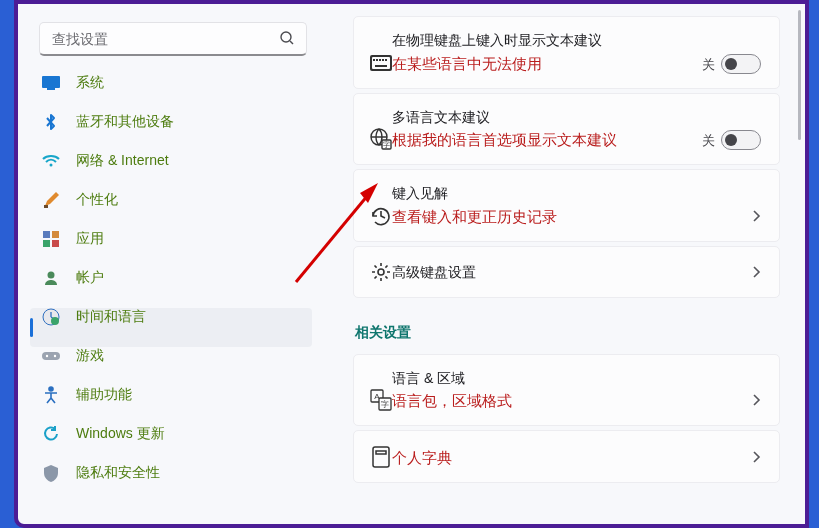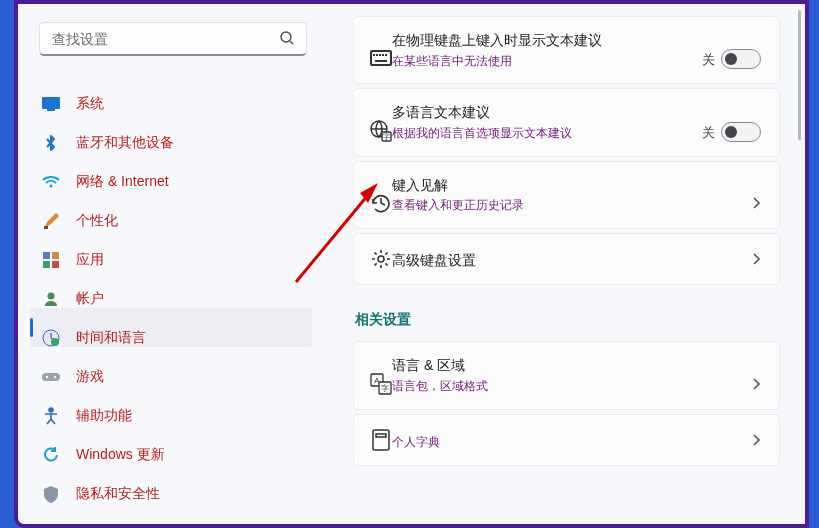--- a/index.html
+++ b/index.html
@@ -18,23 +18,23 @@
   }
   .search-input {
     width: 100%; height: 34px; border: 1px solid #e2e2e6; border-bottom: 2px solid #8b8b8f;
     border-radius: 5px; background: #fdfdfe; padding: 0 34px 0 12px;
     font-size: 14px; color: #6b6b70; outline: none;
   }
   .search-input::placeholder { color: #6b6b70; }
   .search-icon { position: absolute; right: 12px; top: 8px; color: #4b4b50; }
   .nav-list { list-style: none; padding: 0 8px 0 8px; }
   .nav-item {
-    display: flex; align-items: flex-end; gap: 16px;
+    display: flex; align-items: flex-start; gap: 16px;
     height: 39px; padding: 0 10px 0 12px; border-radius: 4px;
-    cursor: pointer; position: relative; font-size: 14px; color: #b91c1c;
+    cursor: pointer; position: relative; font-size: 14px; color: #4d7c0f;
   }
   .nav-item.selected { background: #eceef3; }
   .nav-item.selected::before {
     content: ""; position: absolute; left: 0; top: 10px; bottom: 10px; width: 3px;
     background: #1a6fd8; border-radius: 2px;
   }
   .nav-icon { width: 18px; height: 18px; display: inline-flex; align-items: center; justify-content: center; flex-shrink: 0; }
   .main {
     position: absolute; left: 320px; top: 0; right: 0; bottom: 0;
     overflow-y: auto; padding: 12px 25px 12px 15px;
@@ -45,21 +45,21 @@
   }
   .card {
     background: #fcfcfd; border: 1px solid #ececf0; border-radius: 5px;
     padding: 14px 18px 14px 16px; margin-bottom: 4px;
     display: flex; align-items: flex-end; 
     cursor: pointer;
   }
   .card .card-icon { width: 22px; height: 22px; display:flex; align-items:center; justify-content:center; color:#333; flex-shrink:0; }
   .card .card-body { flex: 1; min-width: 0; }
   .card .card-title { font-size: 14px; color: #1b1b1f; line-height: 1.4; }
-  .card .card-sub { font-size: 12px; color: #701a75; line-height: 1.4; margin-top: 2px; }
+  .card .card-sub { font-size: 15px; color: #b91c1c; line-height: 1.4; margin-top: 2px; }
   .card .card-state { font-size: 13px; color: #45454a; margin-right: 6px; }
   .toggle {
     width: 40px; height: 20px; border-radius: 10px; background: #f3f3f5;
     border: 1px solid #88888f; position: relative; flex-shrink: 0;
   }
   .toggle::after {
     content: ""; position: absolute; left: 3px; top: 3px; width: 12px; height: 12px;
     background: #45454a; border-radius: 50%;
   }
   .chevron { color: #55555b; flex-shrink: 0; }

